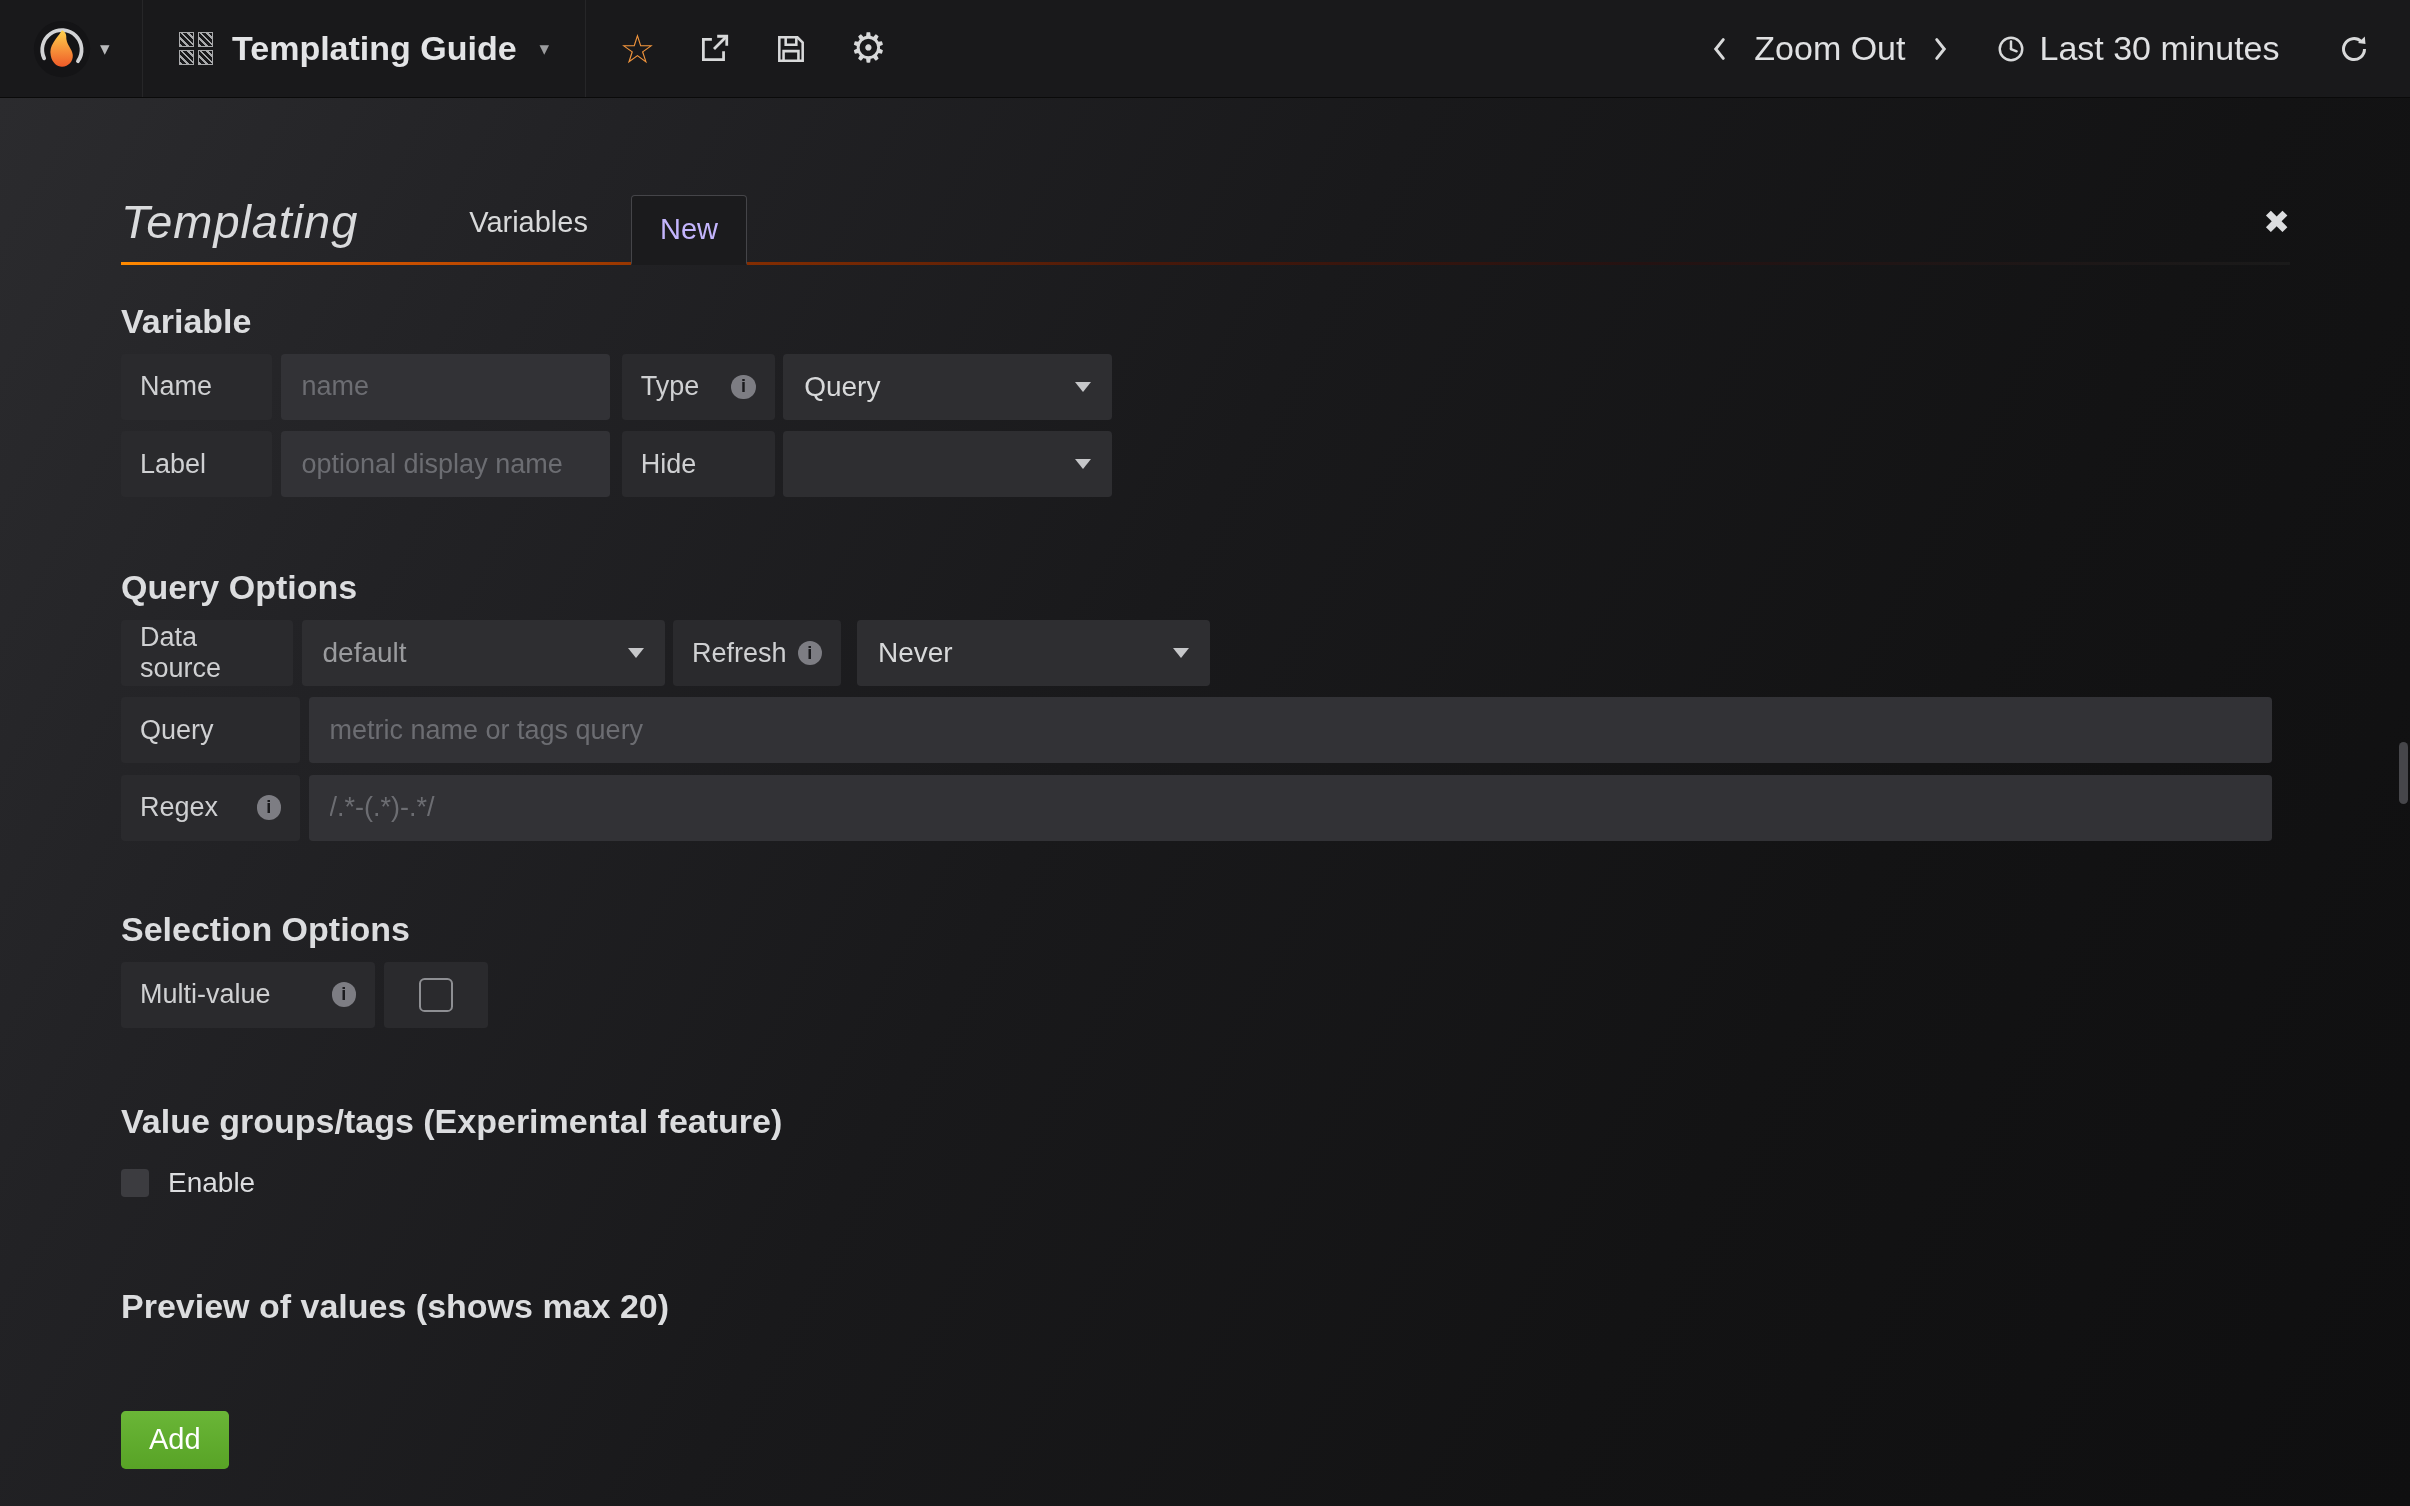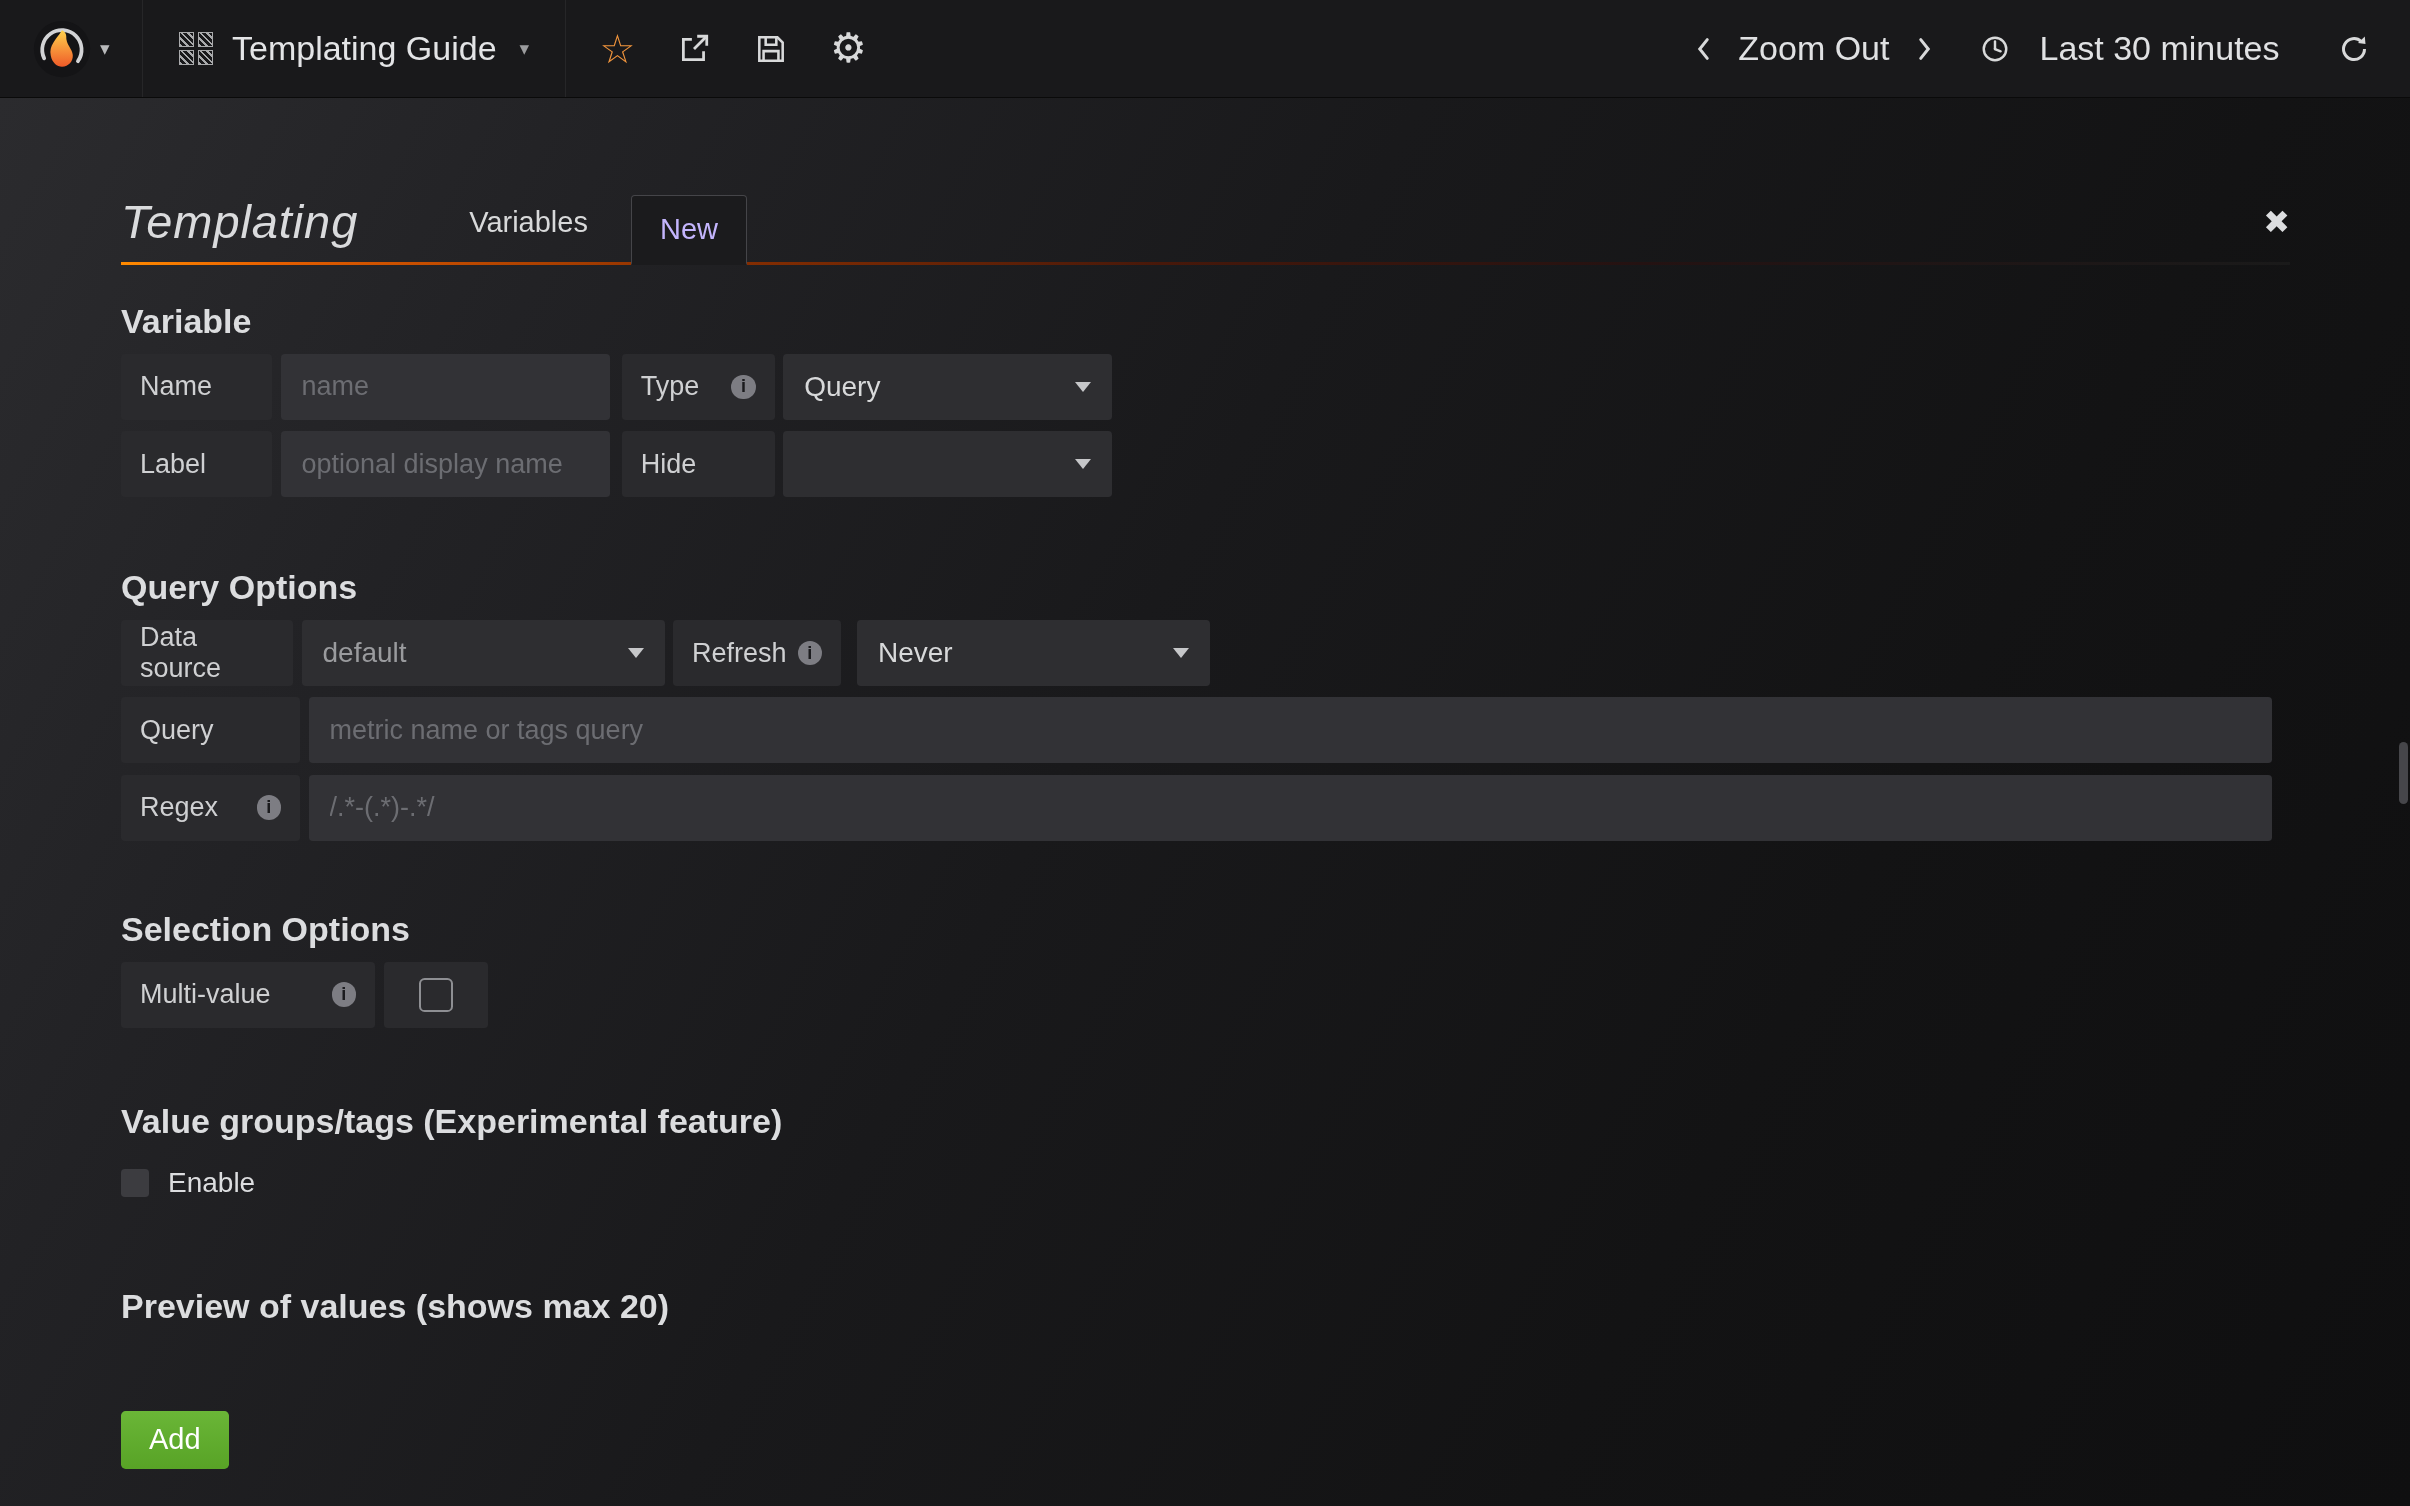--- a/index.html
+++ b/index.html
@@ -11,31 +11,31 @@
             border-bottom:0.9px solid #0a0a0a; }
   .logo-section { width:143px; height:100%; display:flex; align-items:center; justify-content:center;
                   border-right:0.9px solid rgba(255,255,255,0.06); cursor:pointer; }
   .logo-caret { color:#b9babc; font-size:19px; margin-left:7.5px; }
   .title-section { height:100%; display:flex; align-items:center; padding:0 36px;
                    border-right:0.9px solid rgba(255,255,255,0.06); gap:19px; cursor:pointer; }
   .grid-icon { width:34px; height:34px; display:grid; grid-template-columns:15px 15px;
                grid-template-rows:15px 15px; gap:3.8px; }
   .grid-icon span { border:0.9px solid #a9aaac;
      background:repeating-linear-gradient(45deg,#a9aaac 0 1.9px,transparent 1.9px 4.7px); }
-  .dash-title { font-size:34px; font-weight:400; color:#e3e4e6; }
+  .dash-title { font-size:34px; font-weight:700; color:#e3e4e6; }
   .title-caret { color:#9b9c9e; font-size:19px; margin-left:3.8px; }
   .nav-actions { display:flex; align-items:center; height:100%; padding:0 13px; }
   .nav-icon-btn { width:77px; height:100%; display:flex; align-items:center; justify-content:center;
                   cursor:pointer; }
   .star-glyph { font-size:40px; color:#f0943c; line-height:1; }
   .gear-glyph { font-size:41px; color:#d8d9da; line-height:1; }
   .nav-spacer { flex:1; }
   .nav-right { display:flex; align-items:center; padding-right:41px; gap:24.5px; }
   .nav-text { font-size:34px; color:#e0e1e3; }
-  .time-group { display:flex; align-items:center; gap:29px; margin-left:21px; cursor:pointer; }
+  .time-group { display:flex; align-items:center; gap:13px; margin-left:21px; cursor:pointer; }
   .refresh-btn { margin-left:34px; cursor:pointer; display:flex; align-items:center; }
   .chev { cursor:pointer; display:flex; align-items:center; }
 
   
   .main { height:1409px; overflow:hidden; position:relative; padding:56px 121px 0;
           background:linear-gradient(118deg,#2b2b2e 0%,#222225 20%,#19191b 45%,#131314 72%,#0f0f10 100%); }
 
   .page-header { position:relative; display:flex; align-items:flex-end; height:108px; }
   .page-title { font-size:47px; font-style:italic; color:#dadbdd; font-weight:400;
                 margin-bottom:13px; letter-spacing:0.9px; }

